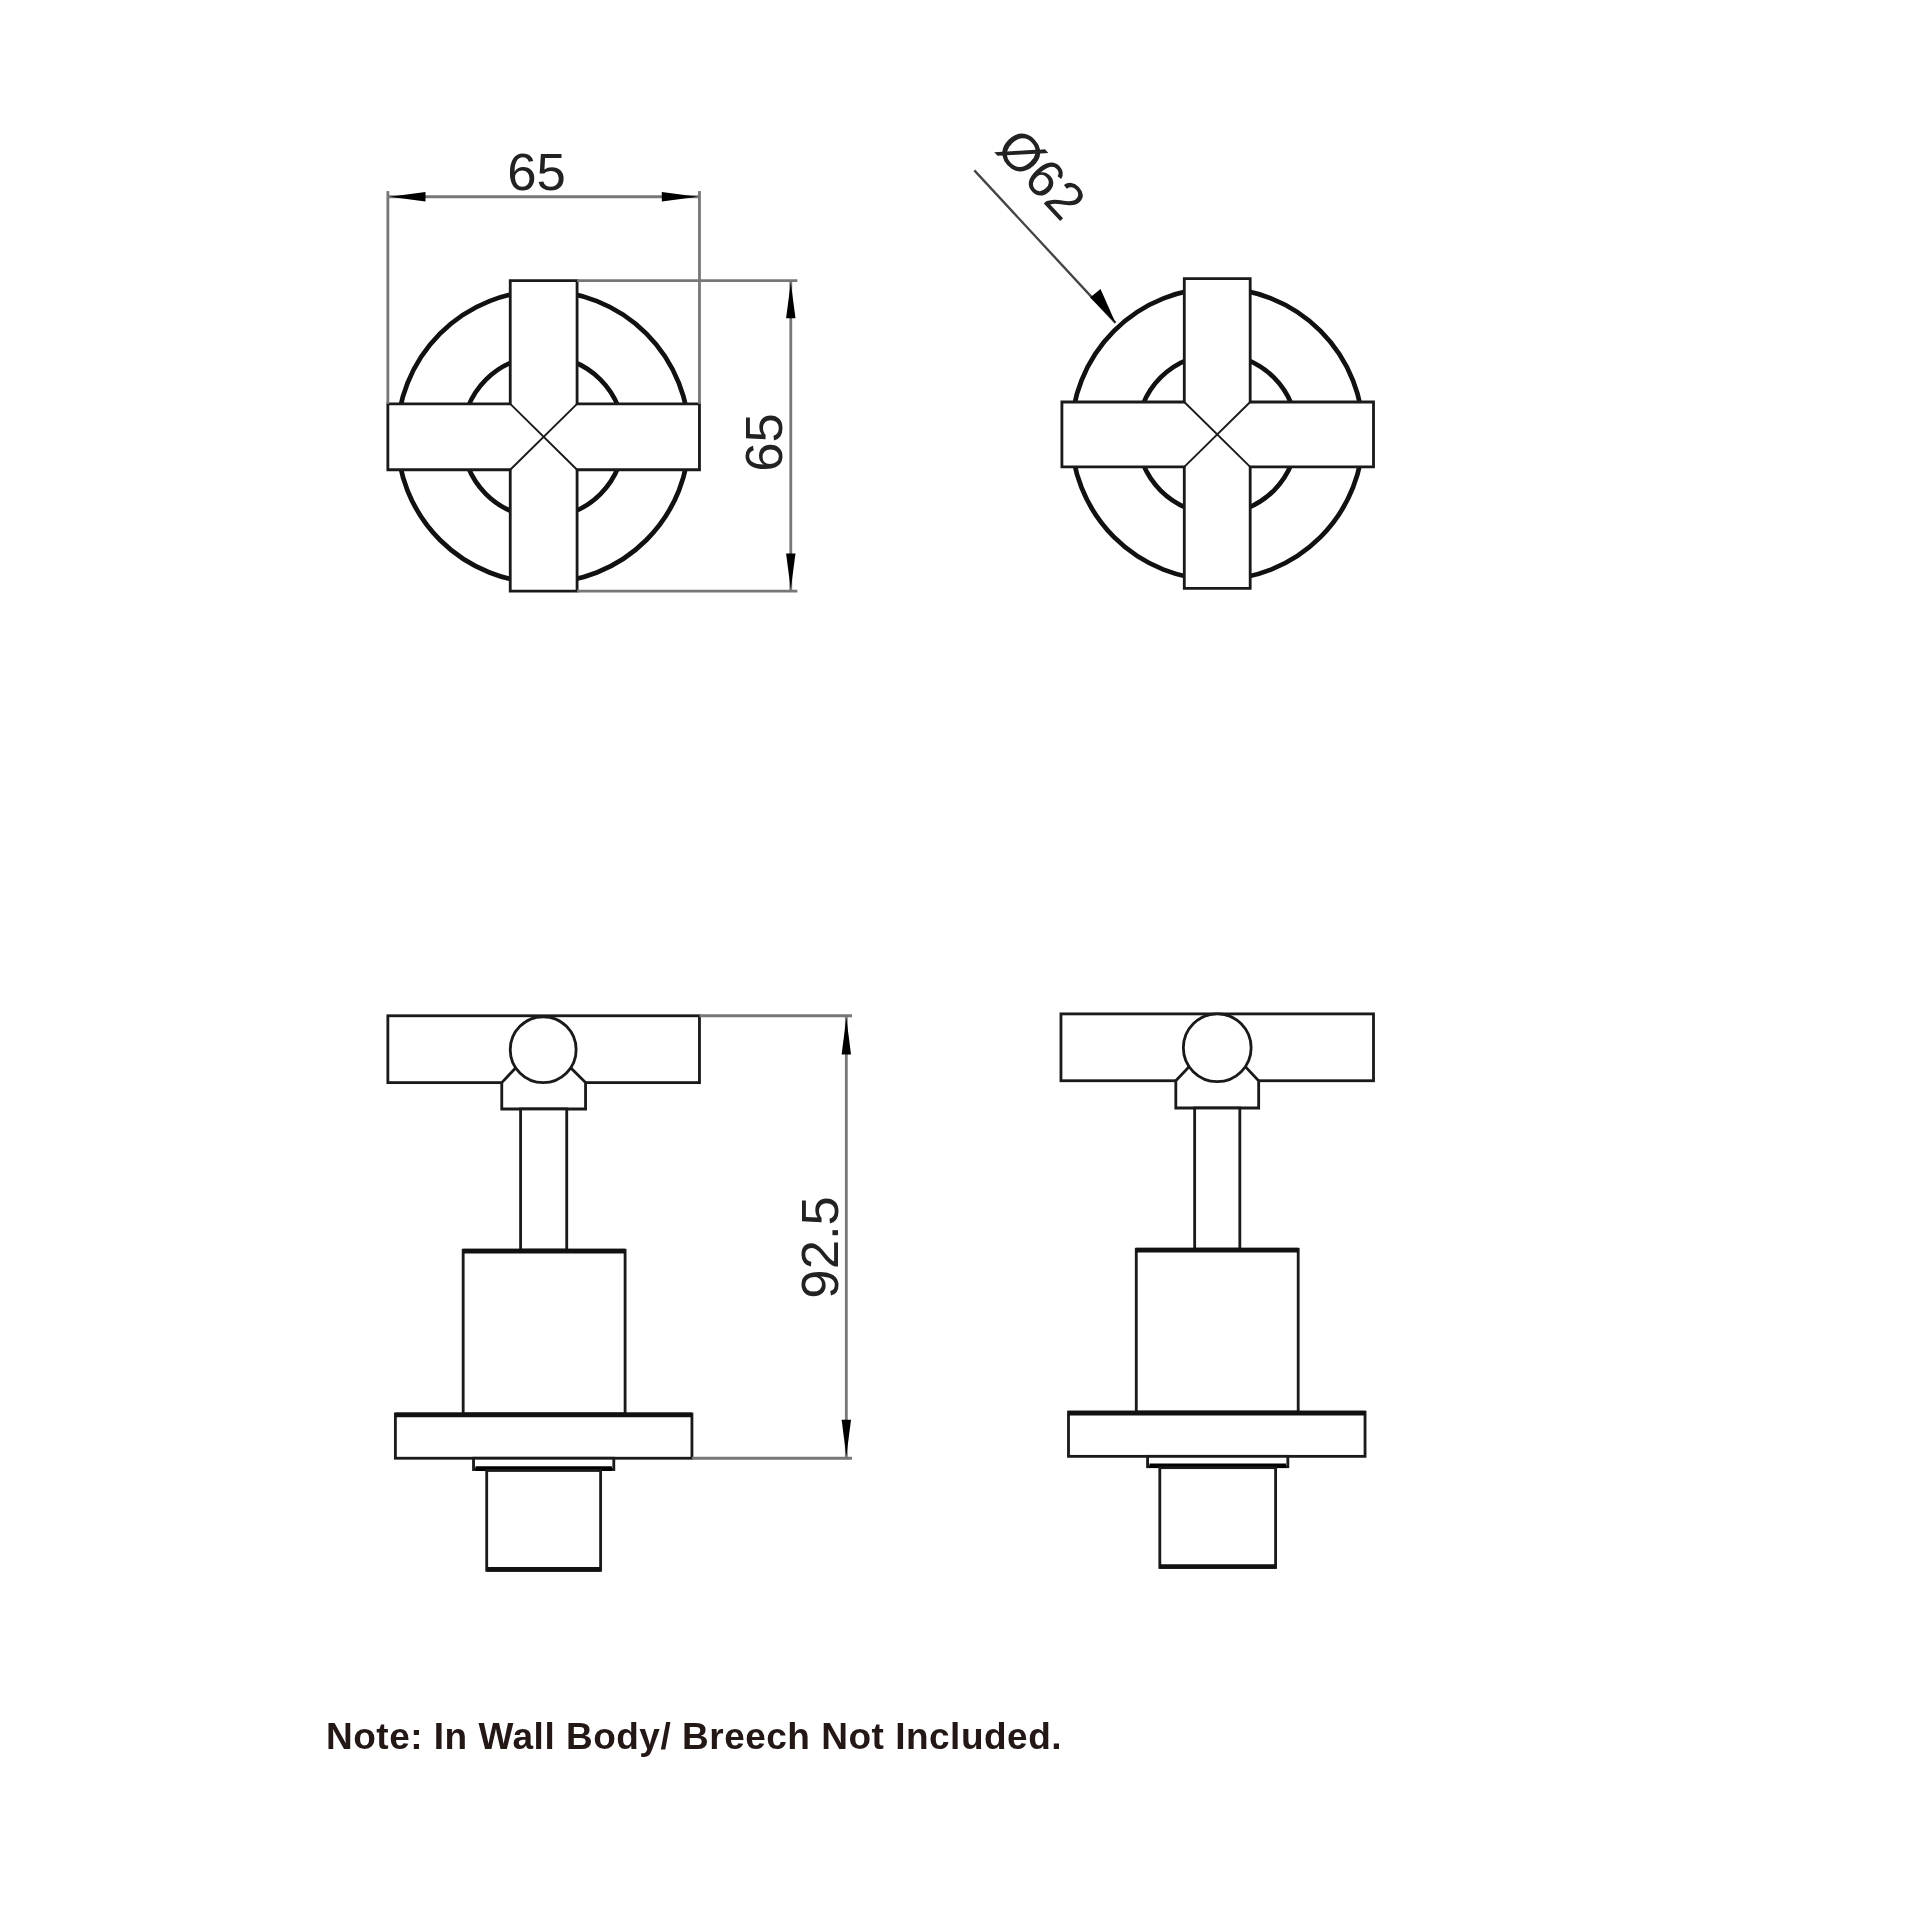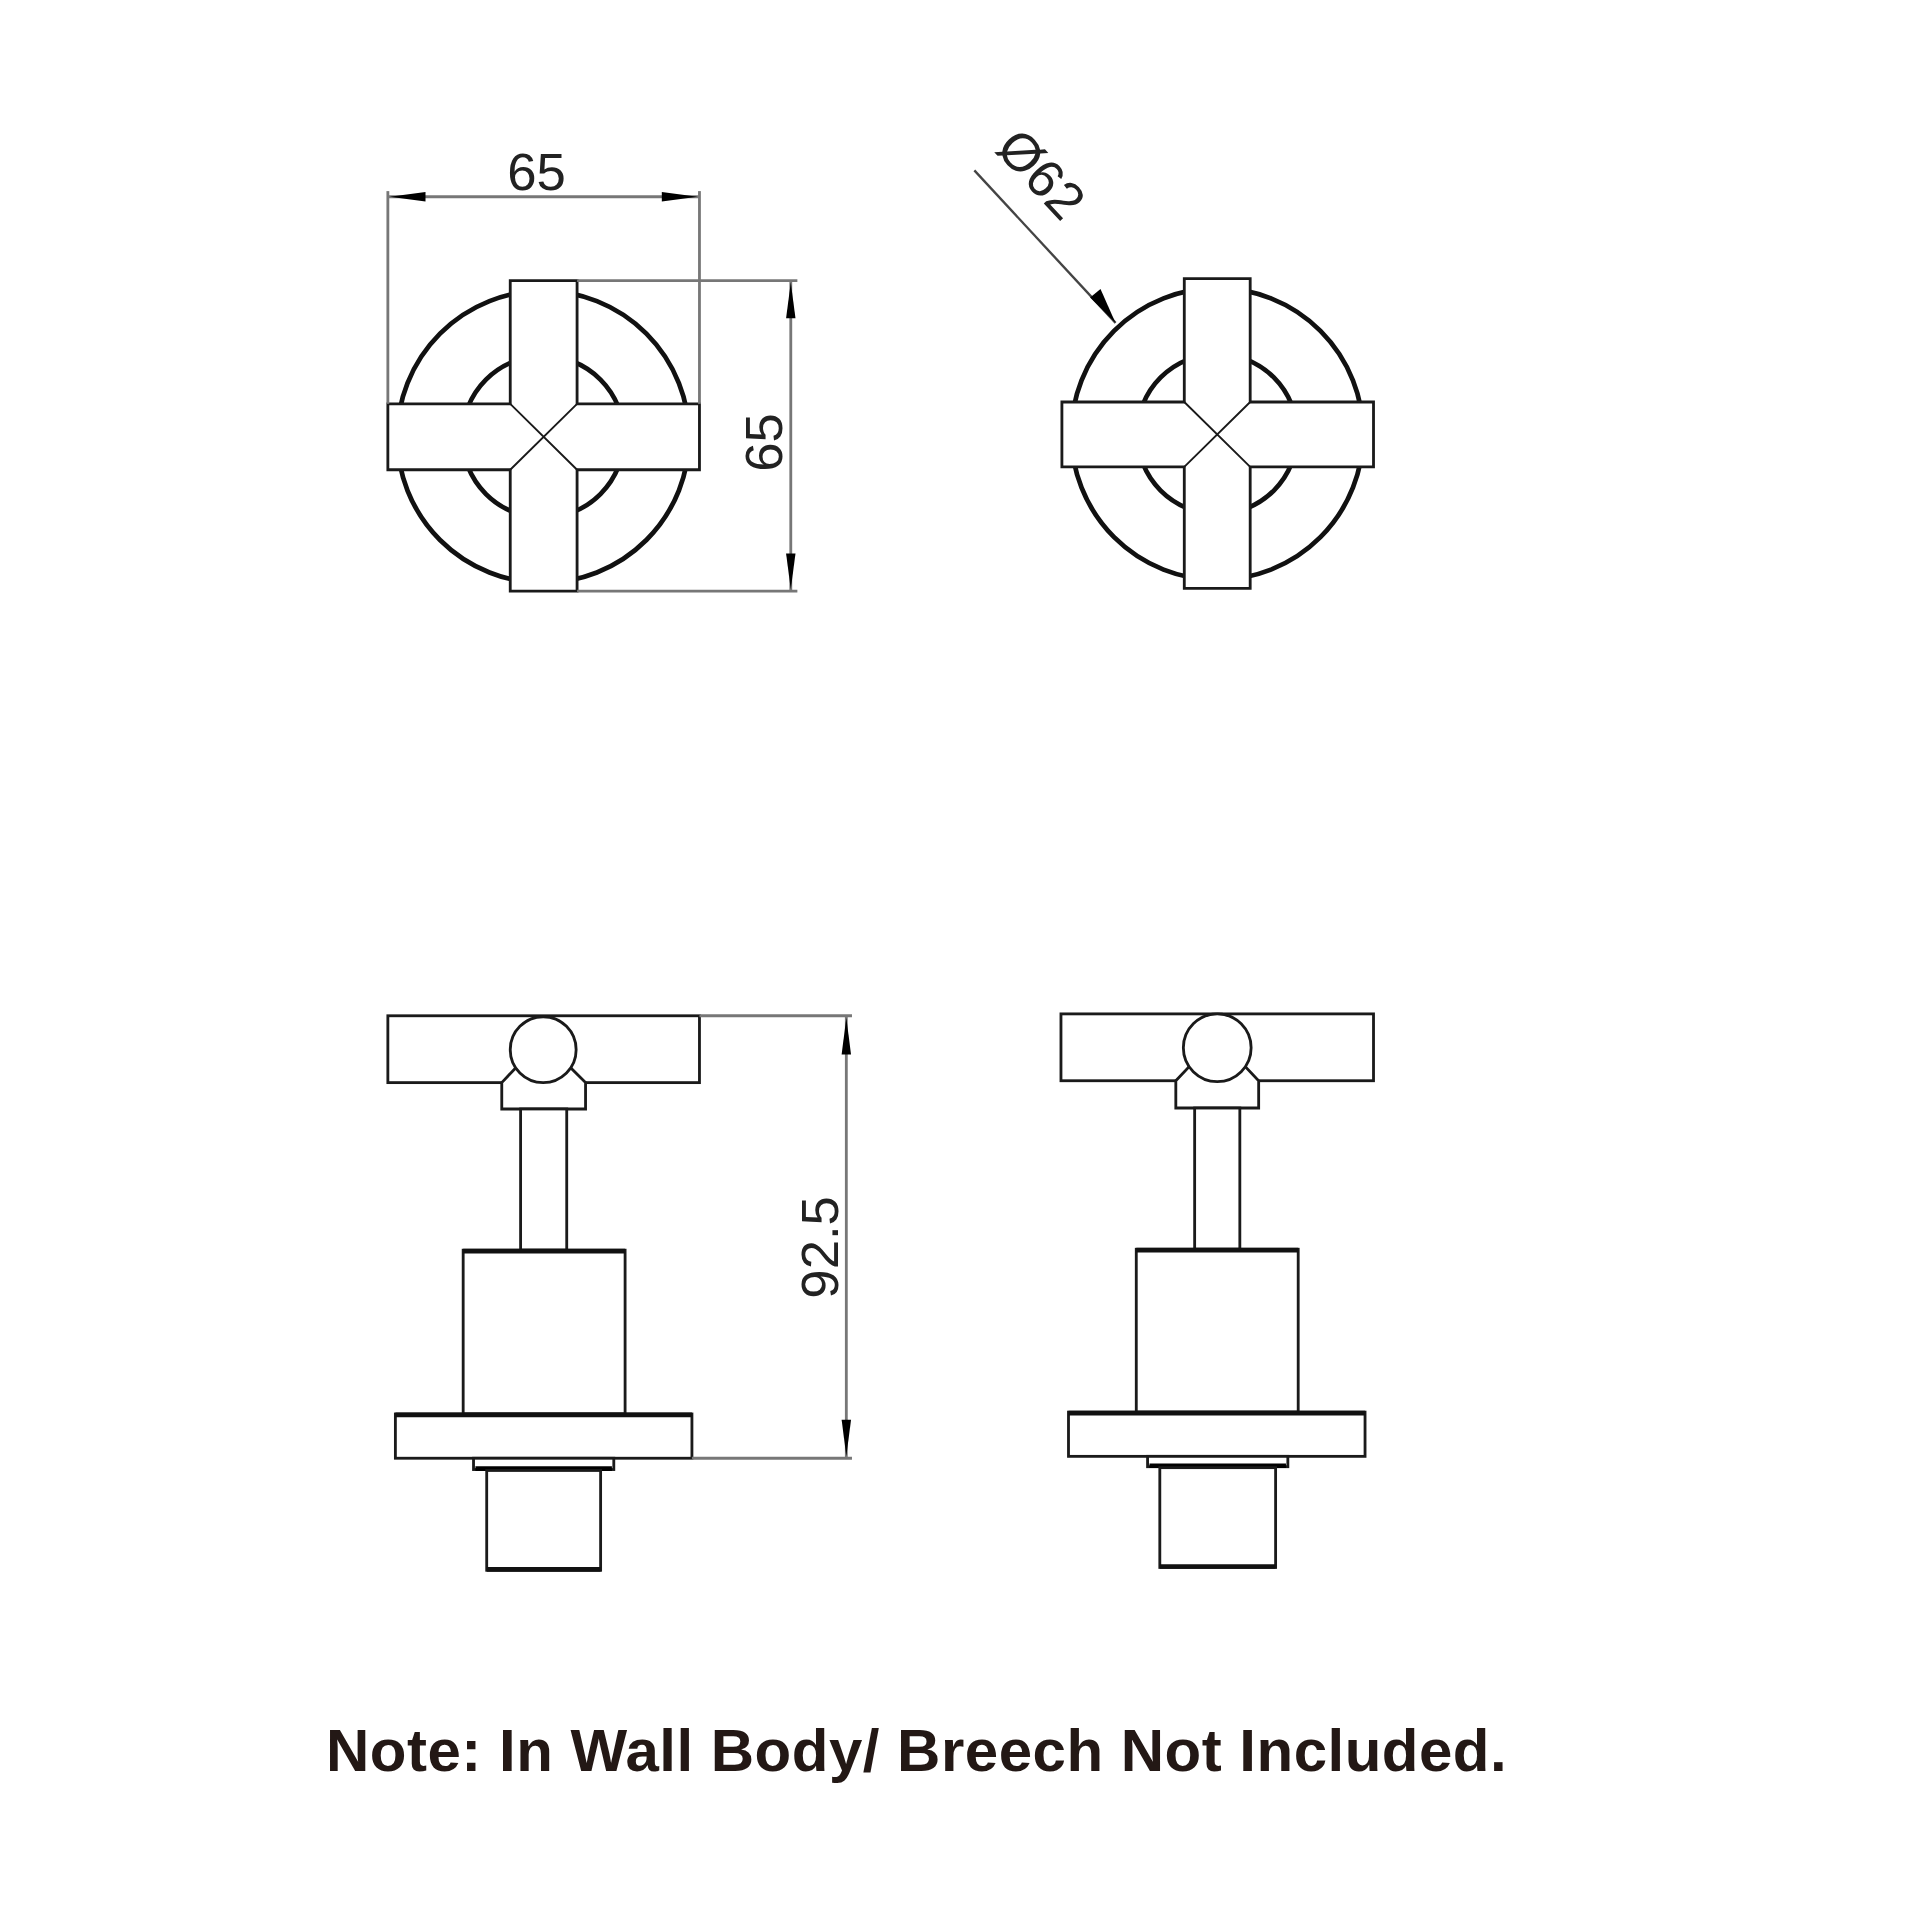--- a/index.html
+++ b/index.html
@@ -7,21 +7,21 @@
   svg { position: absolute; left: 0; top: 0; }
   .part { fill: #ffffff; stroke: #1a1a1a; stroke-width: 3; }
   .circle-line { fill: none; stroke: #111; stroke-width: 5; }
   .thin { fill: none; stroke: #1a1a1a; stroke-width: 2; }
   .dim { fill: none; stroke: #777; stroke-width: 3; }
   .arrow { fill: #000; stroke: none; }
   .dim-text { font-family: "Liberation Sans", sans-serif; font-size: 56px; fill: #222; }
   .note {
     position: absolute; left: 326px; top: 1716px;
     font-family: "Liberation Sans", sans-serif; font-weight: bold;
-    font-size: 60px; color: #231815; letter-spacing: 0.5px; white-space: nowrap;
+    font-size: 37px; color: #231815; letter-spacing: 0.5px; white-space: nowrap;
   }
 </style>
 </head>
 <body>
 
 <svg width="1928" height="1928" viewBox="0 0 2048 2048" xmlns="http://www.w3.org/2000/svg">
 
   <g>
 
     <circle class="circle-line" cx="577" cy="464" r="155"></circle>

